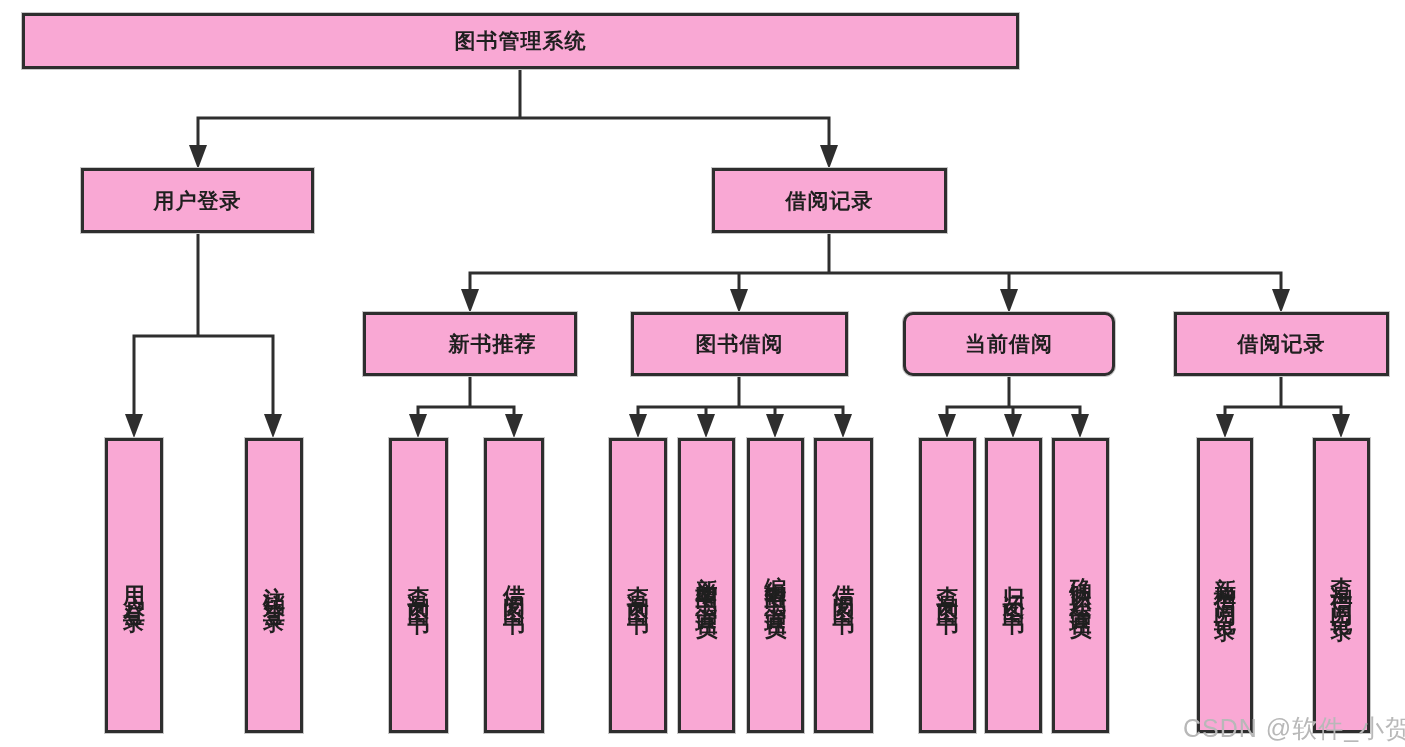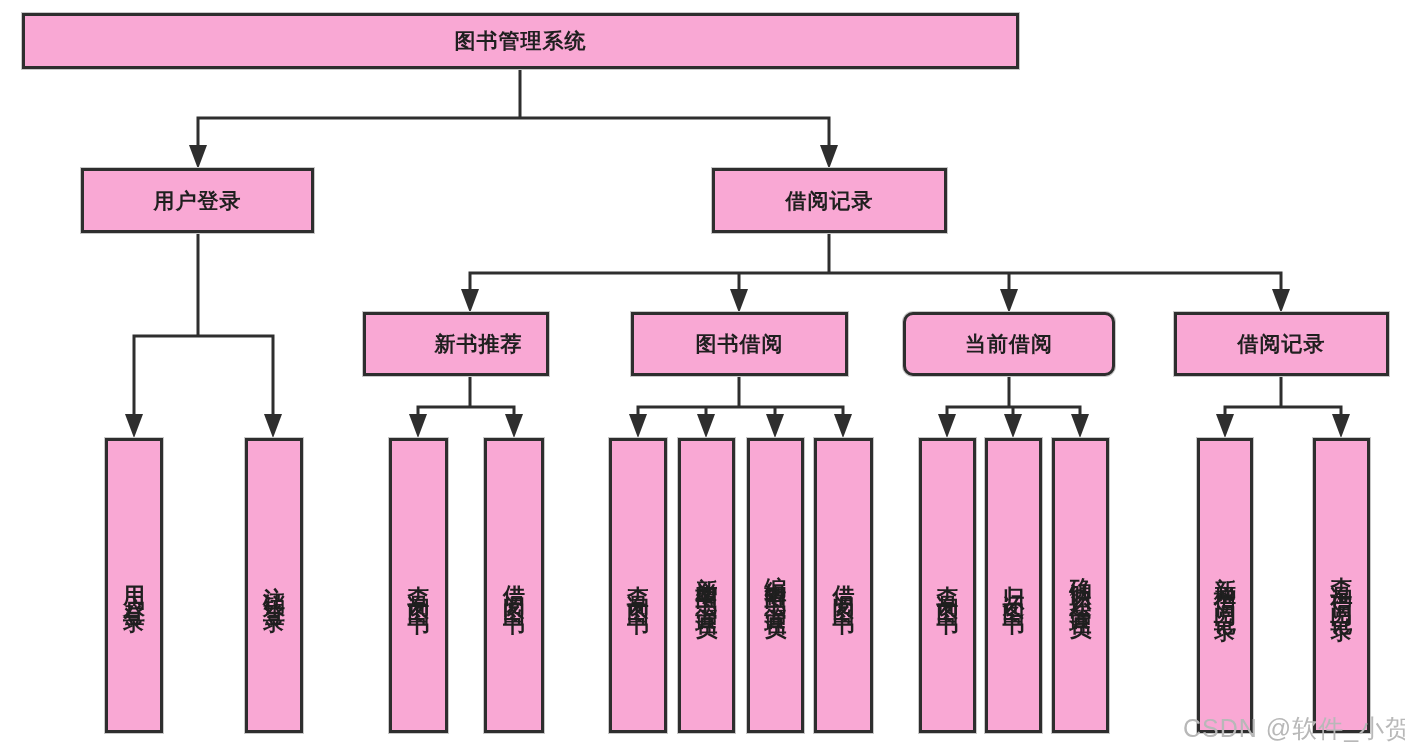--- a/index.html
+++ b/index.html
@@ -90,21 +90,21 @@
       <polygon points="1216,414 1234,414 1225,438"></polygon>
       <polygon points="1332,414 1350,414 1341,438"></polygon>
     </g>
   </svg>
 
   <div class="box h" style="left:22px; top:13px; width:997px; height:56px;">图书管理系统</div>
 
   <div class="box h" style="left:81px; top:168px; width:233px; height:65px;">用户登录</div>
   <div class="box h" style="left:712px; top:168px; width:235px; height:65px;">借阅记录</div>
 
-  <div class="box h" style="left:363px; top:312px; width:186px; height:64px;padding-left:45px;">新书推荐</div>
+  <div class="box h" style="left:363px; top:312px; width:214px; height:64px;padding-left:45px;">新书推荐</div>
   <div class="box h" style="left:631px; top:312px; width:217px; height:64px;">图书借阅</div>
   <div class="box h" style="left:903px; top:312px; width:212px; height:64px;border-radius:10px;">当前借阅</div>
   <div class="box h" style="left:1174px; top:312px; width:215px; height:64px;">借阅记录</div>
 
   <div class="box v" style="left:105px; top:438px; width:58px; height:295px;">用户登录</div>
   <div class="box v" style="left:245px; top:438px; width:58px; height:295px;">注销登录</div>
 
   <div class="box v" style="left:389px; top:438px; width:59px; height:295px;">查询图书</div>
   <div class="box v" style="left:484px; top:438px; width:60px; height:295px;">借阅图书</div>
 

